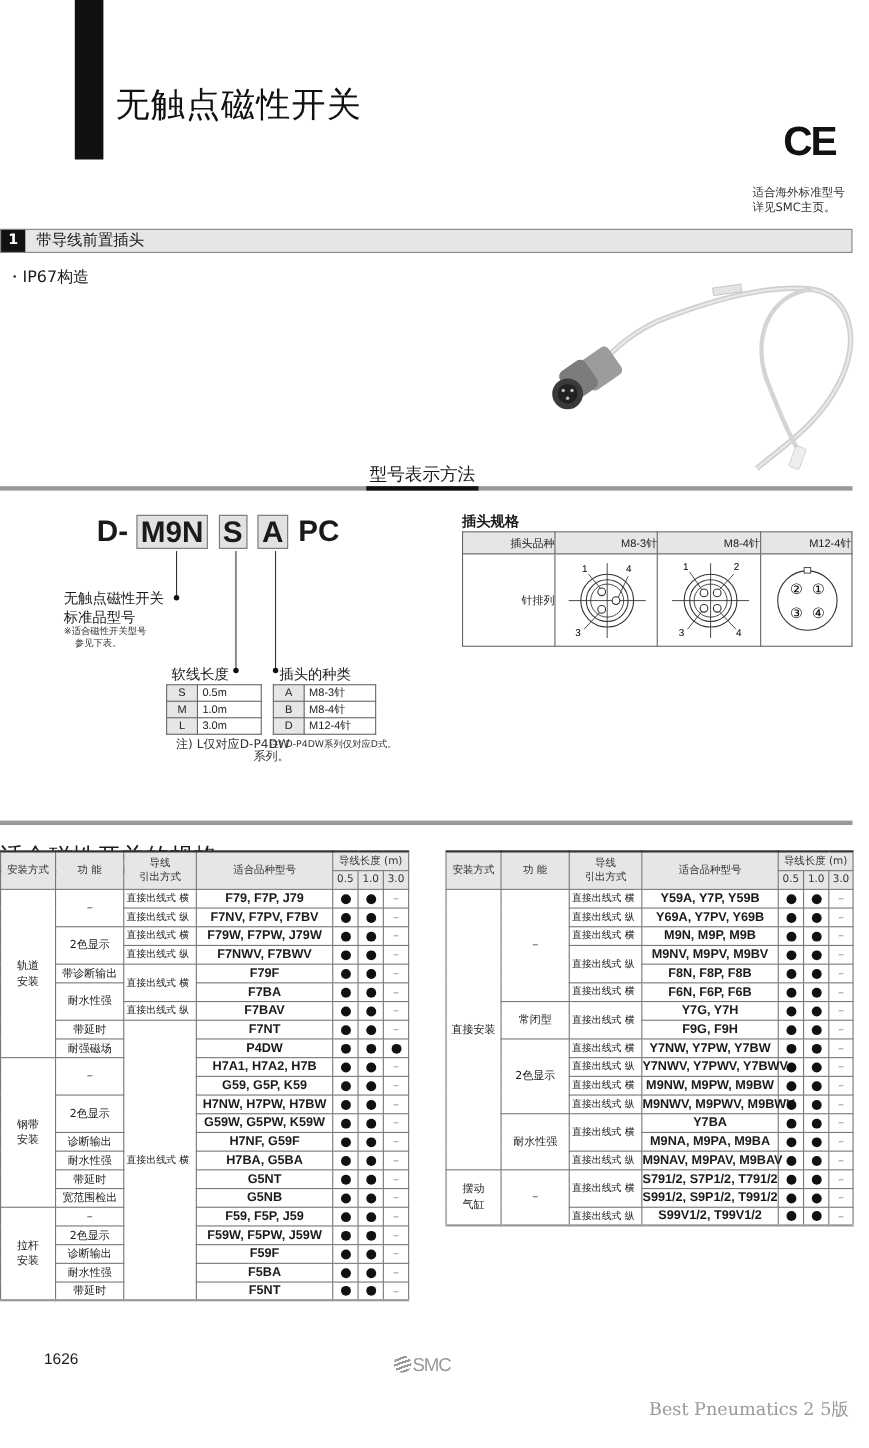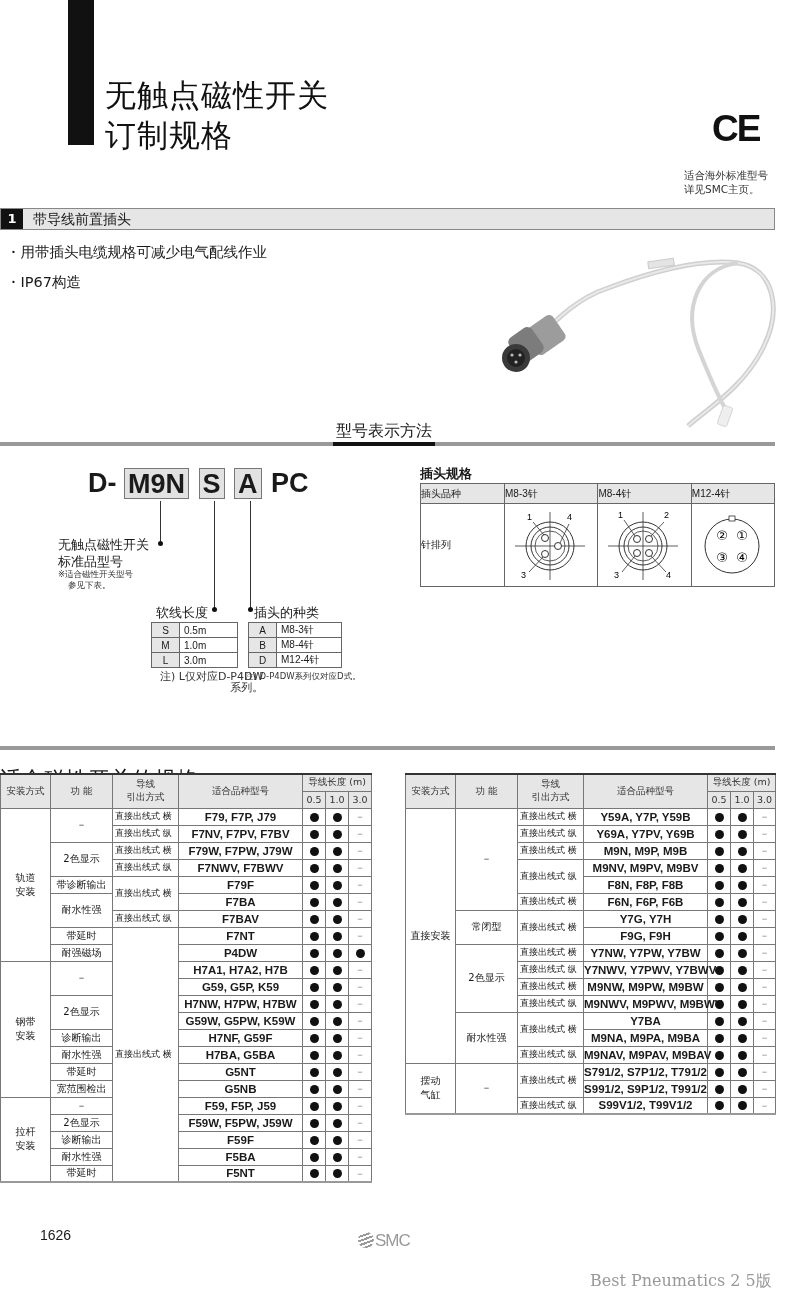--- a/index.html
+++ b/index.html
@@ -42,21 +42,21 @@
   .mini-plug { left: 248px; top: 622px; }
   .mini-plug td.v { width: 65px; }
   .note-len { left: 160px; top: 671px; font-size: 11px; line-height: 11px; color: #333; text-align: right; }
   .note-plug { left: 245px; top: 671px; font-size: 8.5px; color: #333; }
 
   .line { background: #333; }
   .dot { width: 5px; height: 5px; border-radius: 50%; background: #111; }
 
   .plug-title { left: 420px; top: 465px; font-size: 13px; font-weight: bold; }
   .plug-tbl { left: 420px; top: 483px; width: 355px; border-collapse: collapse; font-size: 10px; font-family: "Liberation Sans", sans-serif; }
-  .plug-tbl td { border: 1px solid #666; text-align: left; margin-top: 20px; }
+  .plug-tbl td { border: 1px solid #666; text-align: right; margin-top: 20px; }
   .plug-tbl tr.hd td { background: #e6e6e6; height: 20px; }
   .plug-tbl tr.bd td { height: 82px; }
 
   .h-spec { left: 0; top: 726px; width: 775px; height: 24px; border-bottom: 4px solid #999; }
   .h-spec span { position: absolute; left: 0; top: 0; font-size: 22px; line-height: 20px; border-bottom: 4px solid #111; height: 24px; padding-right: 2px; margin-top: 44px; }
 
   table.spec { position: absolute; border-collapse: collapse; table-layout: fixed; font-size: 9.5px; border-top: 2px solid #333; border-bottom: 2px solid #999; }
   table.spec td, table.spec th { border: 1px solid #777; text-align: center; padding: 0; height: 17px; font-weight: normal; }
   table.spec th { background: #e6e6e6; color: #333; }
   table.spec td.model { font-family: "Liberation Sans", sans-serif; font-weight: bold; font-size: 11.5px; white-space: nowrap; }
@@ -72,34 +72,32 @@
   .smc { left: 358px; top: 1231px; font-size: 17px; font-weight: normal; color: #999; font-family: "Liberation Sans", sans-serif; letter-spacing: -1px; }
   .smc-mark { display: inline-block; width: 16px; height: 16px; border-radius: 50%; background: repeating-linear-gradient(160deg, #999 0 2px, #fff 2px 4px); vertical-align: -2px; margin-right: 1px; }
   .watermark { left: 590px; top: 1271px; font-size: 16px; color: #999; font-family: "DejaVu Serif", serif; }
 </style>
 </head>
 <body>
 
 <div class="abs title-bar"></div>
 <div class="abs title">
   <div>无触点磁性开关</div>
-  <div>订制规格</div>
 </div>
 <div class="abs ce">CE</div>
 <div class="abs ce-note">
   <div>适合海外标准型号</div>
   <div>详见SMC主页。</div>
 </div>
 
 <div class="abs sec1">
   <div class="sec1-num">1</div>
   <div class="sec1-label">带导线前置插头</div>
 </div>
 <div class="abs bullets">
-  <div>・用带插头电缆规格可减少电气配线作业</div>
   <div>・IP67构造</div>
 </div>
 
 <svg class="abs photo" viewBox="0 0 280 180">
   <path d="M40 90 C 60 70, 80 50, 110 40 C 150 25, 200 10, 240 15 C 275 20, 285 60, 265 100 C 245 140, 210 160, 190 178" fill="none" stroke="#cfcfcf" stroke-width="5"></path>
   <path d="M40 90 C 60 70, 80 50, 110 40 C 150 25, 200 10, 240 15 C 275 20, 285 60, 265 100 C 245 140, 210 160, 190 178" fill="none" stroke="#e9e9e9" stroke-width="2"></path>
   <path d="M240 15 C 200 20, 185 60, 200 100 C 210 125, 220 150, 230 165" fill="none" stroke="#d4d4d4" stroke-width="4"></path>
   <rect x="150" y="12" width="26" height="7" fill="#e4e4e4" stroke="#aaa" stroke-width="0.5" transform="rotate(-8 163 15)"></rect>
   <rect x="30" y="72" width="34" height="30" rx="5" fill="#9c9c9c" transform="rotate(-35 47 87)"></rect>
   <rect x="14" y="82" width="28" height="30" rx="6" fill="#7c7c7c" transform="rotate(-35 28 97)"></rect>

